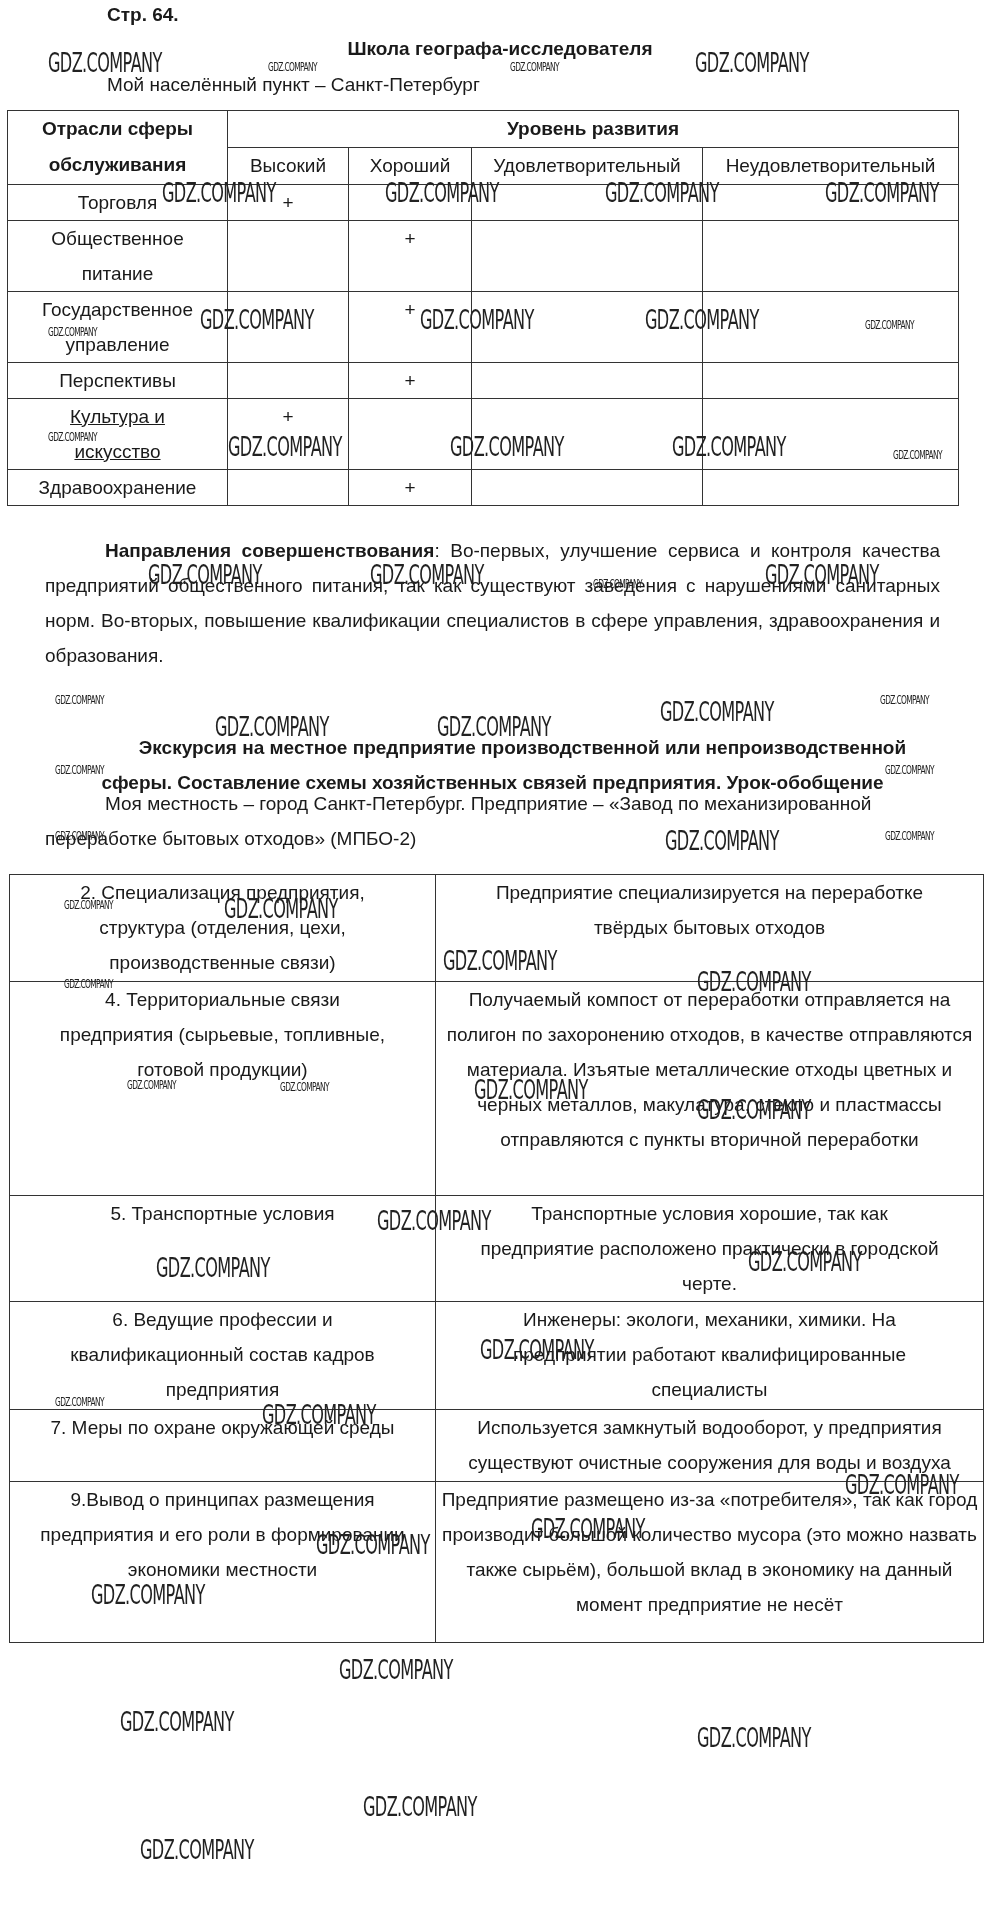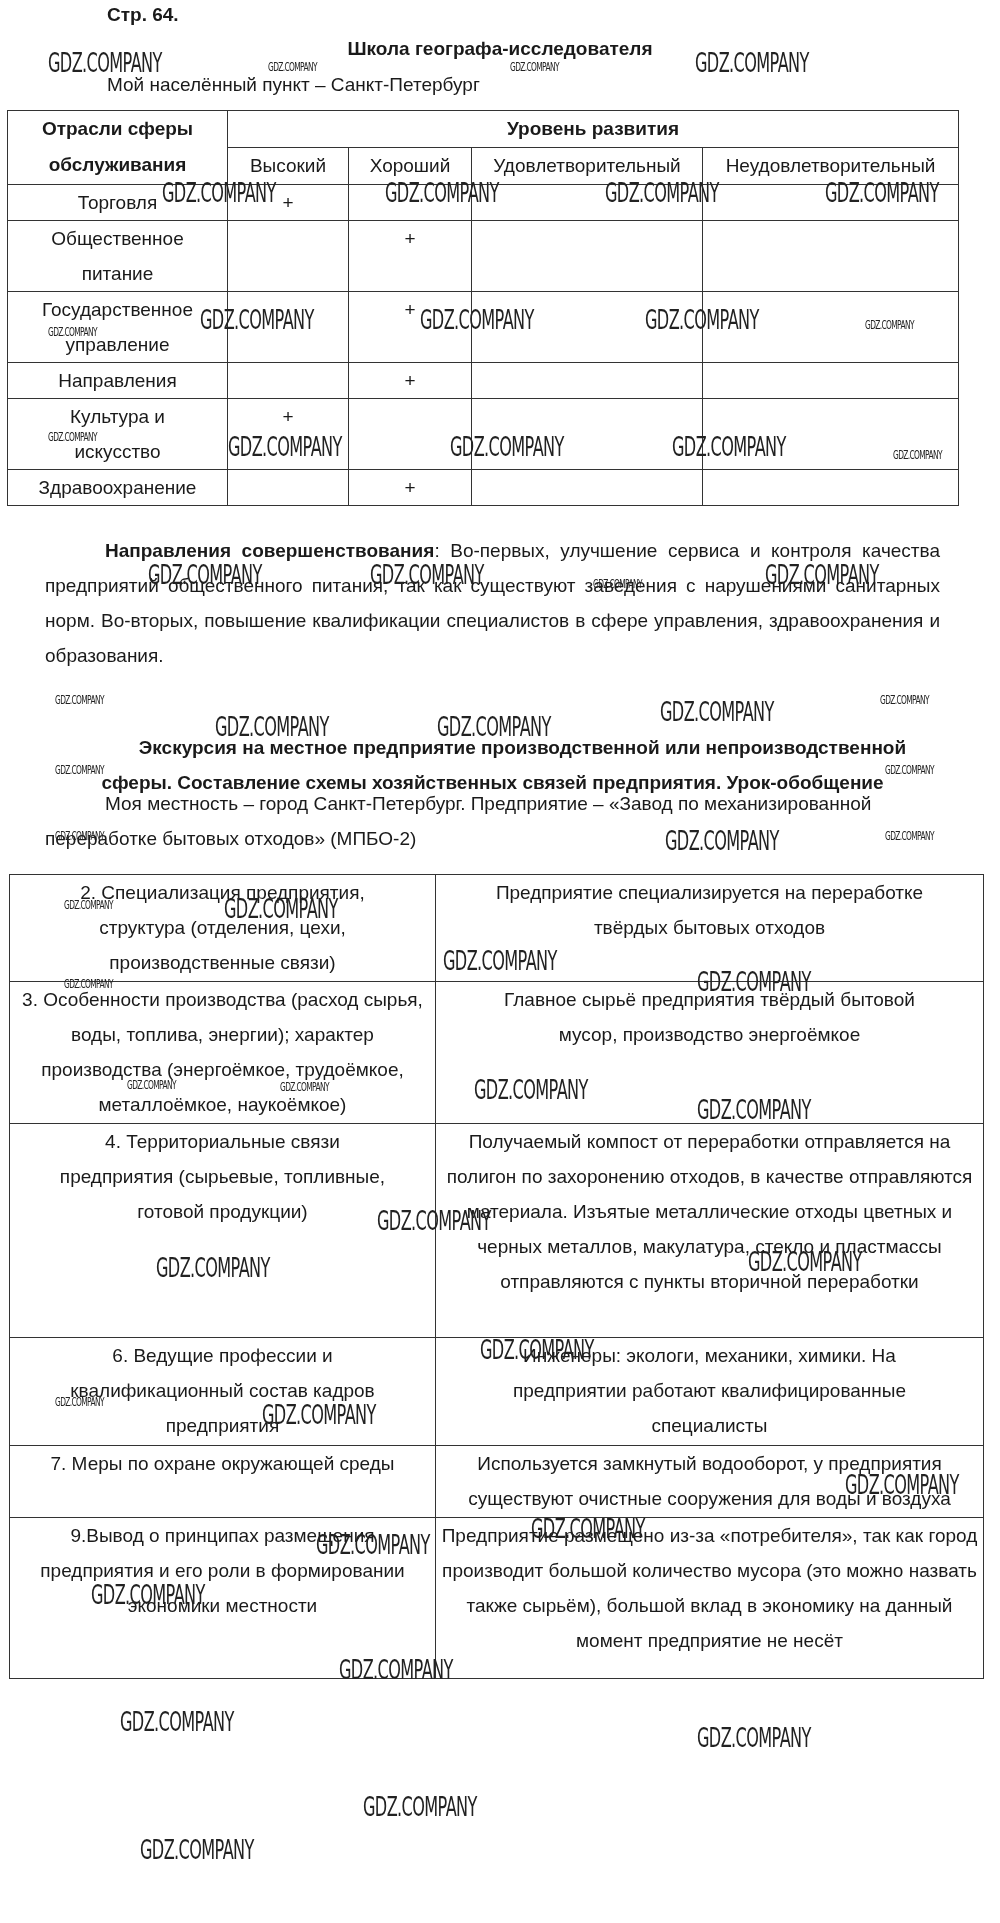--- a/index.html
+++ b/index.html
@@ -84,28 +84,28 @@
     <td></td>
   </tr>
   <tr>
     <td style="padding:0 20px;">Государственное управление</td>
     <td></td>
     <td>+</td>
     <td></td>
     <td></td>
   </tr>
   <tr>
-    <td>Направления</td>
-    <td></td>
-    <td>+</td>
-    <td></td>
-    <td></td>
-  </tr>
-  <tr>
-    <td style="padding:0 50px;">Культура и искусство</td>
+    <td>Перспективы</td>
+    <td></td>
+    <td>+</td>
+    <td></td>
+    <td></td>
+  </tr>
+  <tr>
+    <td style="padding:0 50px;text-decoration:underline;">Культура и искусство</td>
     <td>+</td>
     <td></td>
     <td></td>
     <td></td>
   </tr>
   <tr>
     <td>Здравоохранение</td>
     <td></td>
     <td>+</td>
     <td></td>
@@ -123,27 +123,27 @@
 <table id="t2">
   <colgroup>
       <col class="c0">
       <col class="c1">
     </colgroup>
   <tbody>
   <tr style="height:107px;">
     <td style="padding:0 50px;">2. Специализация предприятия, структура (отделения, цехи, производственные связи)</td>
     <td style="padding:0 40px;">Предприятие специализируется на переработке твёрдых бытовых отходов</td>
   </tr>
-  <tr style="height:142px;">
-    <td>3. Особенности производства (расход сырья, воды, топлива, энергии); характер производства (энергоёмкое, трудоёмкое, металлоёмкое, наукоёмкое)</td>
-    <td style="padding:0 40px;">Главное сырьё предприятия твёрдый бытовой мусор, производство энергоёмкое</td>
-  </tr>
   <tr style="height:214px;">
     <td style="padding:0 40px;">4. Территориальные связи предприятия (сырьевые, топливные, готовой продукции)</td>
     <td>Получаемый компост от переработки отправляется на полигон по захоронению отходов, в качестве отправляются материала. Изъятые металлические отходы цветных и черных металлов, макулатура, стекло и пластмассы отправляются с пункты вторичной переработки</td>
+  </tr>
+  <tr style="height:73px;">
+    <td>5. Транспортные условия</td>
+    <td style="padding:0 40px;">Транспортные условия хорошие, так как предприятие расположено практически в городской черте.</td>
   </tr>
   <tr style="height:108px;">
     <td style="padding:0 60px;">6. Ведущие профессии и квалификационный состав кадров предприятия</td>
     <td style="padding:0 40px;">Инженеры: экологи, механики, химики. На предприятии работают квалифицированные специалисты</td>
   </tr>
   <tr style="height:72px;">
     <td>7. Меры по охране окружающей среды</td>
     <td>Используется замкнутый водооборот, у предприятия существуют очистные сооружения для воды и воздуха</td>
   </tr>
   <tr style="height:161px;">

